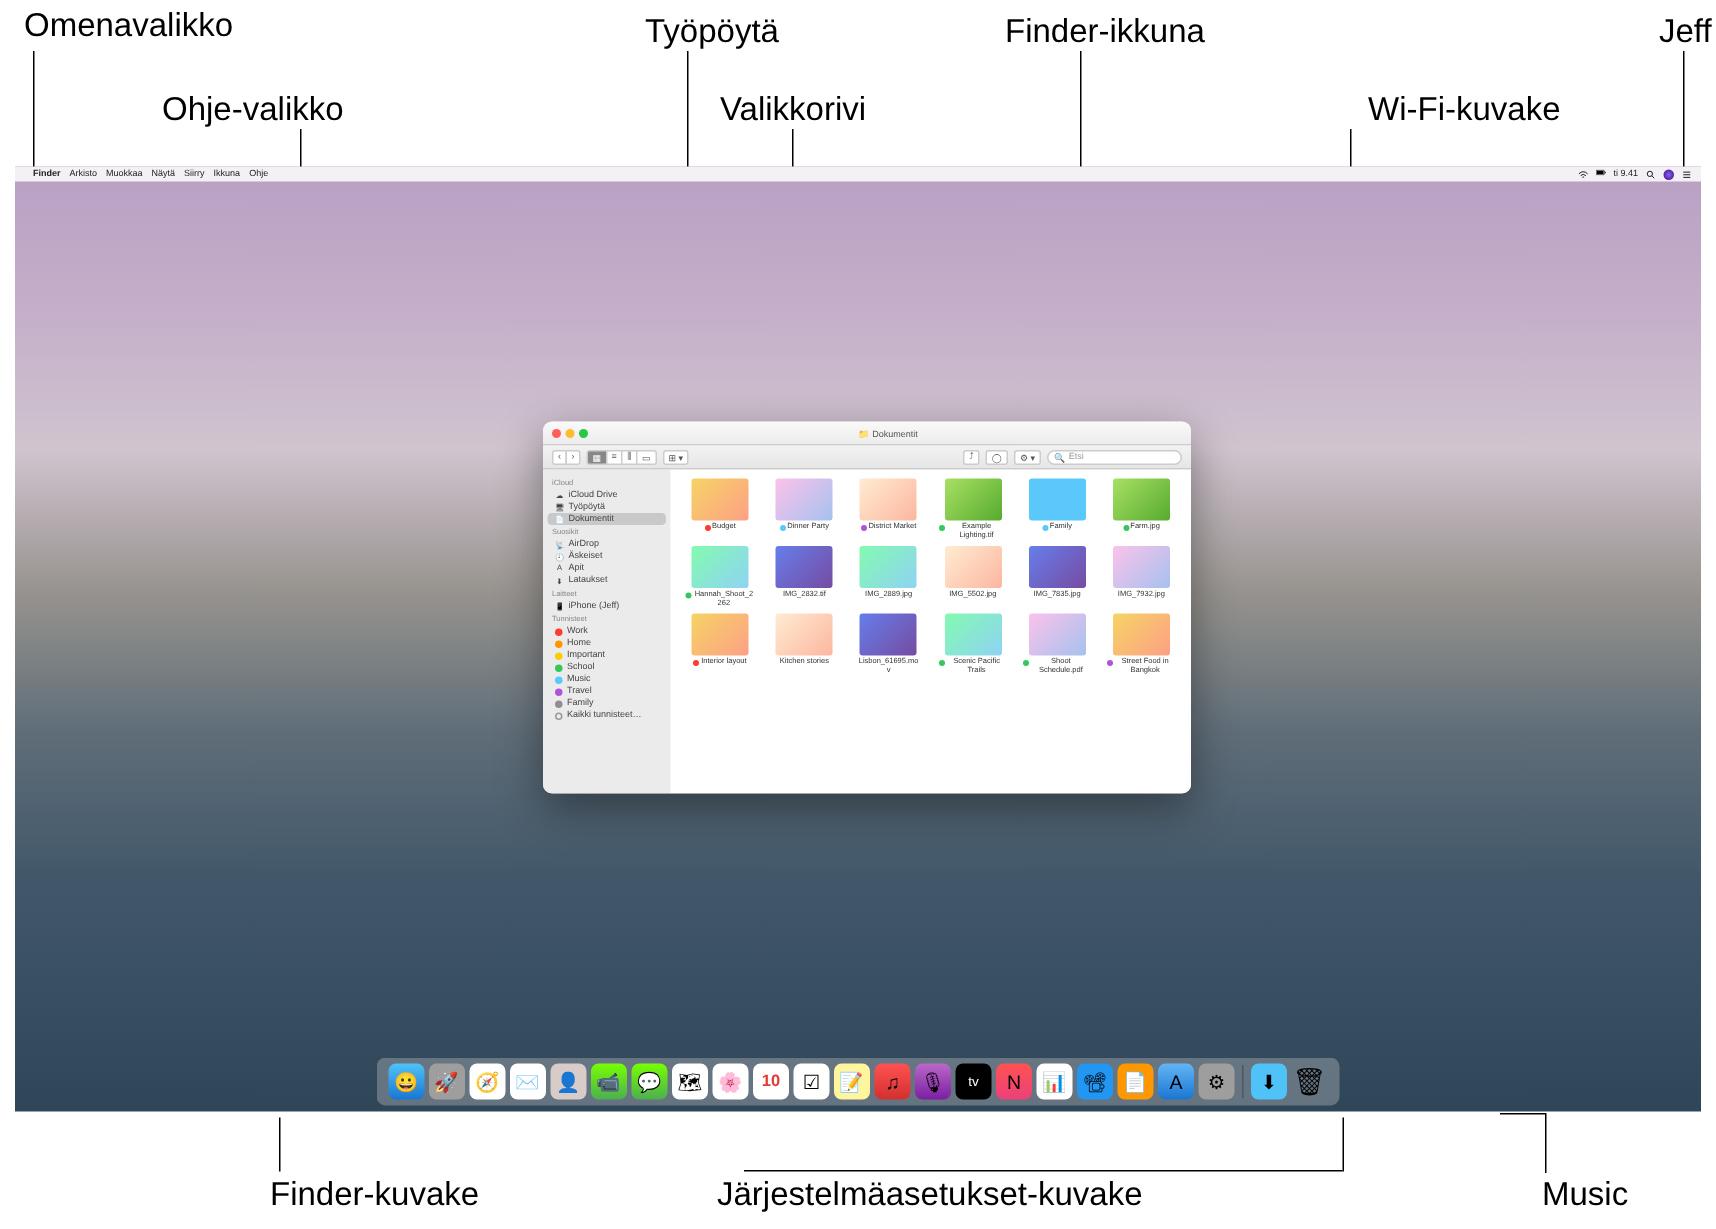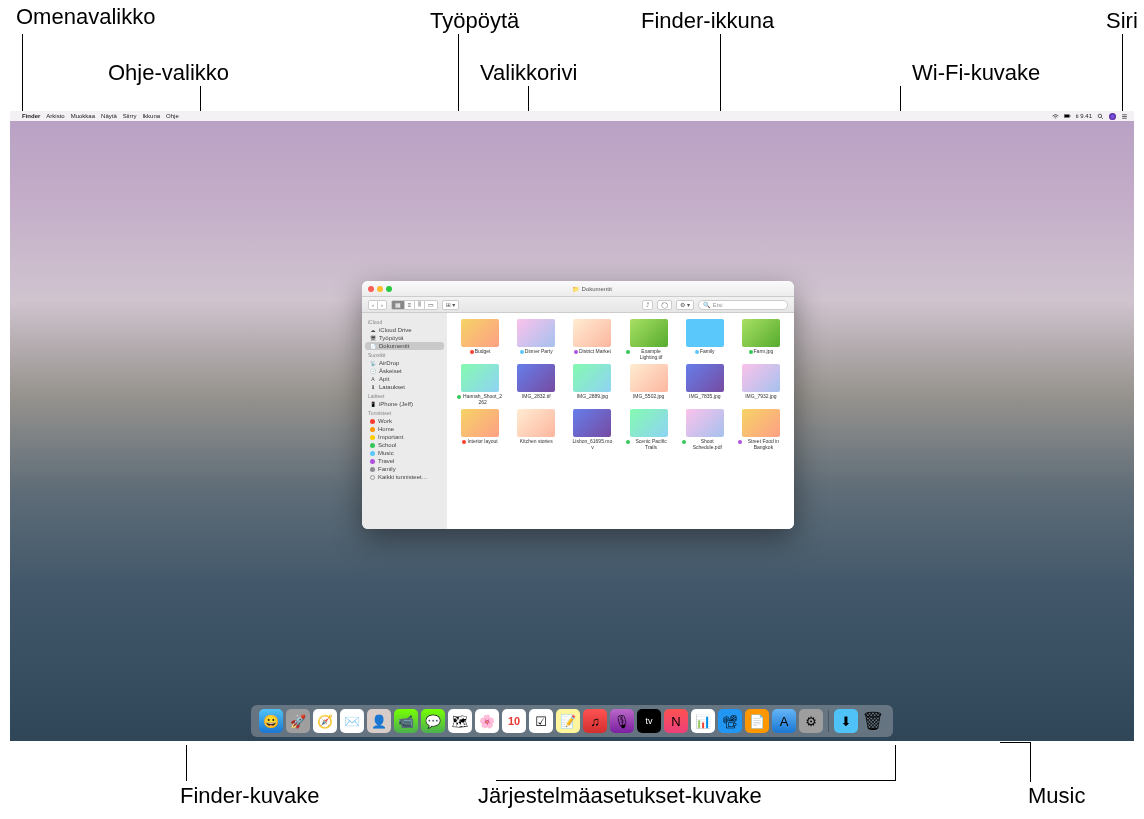--- a/index.html
+++ b/index.html
@@ -92,23 +92,23 @@
 .th-f{background:#5ac8fa;}
 .th-g{background:linear-gradient(135deg,#f6d365,#fda085);}
 </style>
 </head>
 <body>
 
 <div class="callout" style="left:16px; top:4px;">Omenavalikko</div>
 <div class="callout" style="left:108px; top:60px;">Ohje-valikko</div>
 <div class="callout" style="left:430px; top:8px;">Työpöytä</div>
 <div class="callout" style="left:480px; top:60px;">Valikkorivi</div>
-<div class="callout" style="left:641px; top:8px;">Finder-ikkuna</div>
+<div class="callout" style="left:670px; top:8px;">Finder-ikkuna</div>
 <div class="callout" style="left:912px; top:60px;text-align:right;">Wi-Fi-kuvake</div>
-<div class="callout" style="left:1106px; top:8px;">Siri</div>
+<div class="callout" style="left:1106px; top:8px;">Jeff</div>
 
 <div class="callout" style="left:180px; top:783px;">Finder-kuvake</div>
 <div class="callout" style="left:478px; top:783px;">Järjestelmäasetukset-kuvake</div>
 <div class="callout" style="left:1028px; top:783px;">Music</div>
 
 <div class="leader" style="left:22px;  top:34px; width:1px; height:78px;"></div>
 <div class="leader" style="left:200px; top:86px; width:1px; height:26px;"></div>
 <div class="leader" style="left:458px; top:34px; width:1px; height:140px;"></div>
 <div class="leader" style="left:528px; top:86px; width:1px; height:26px;"></div>
 <div class="leader" style="left:720px; top:34px; width:1px; height:248px;"></div>

